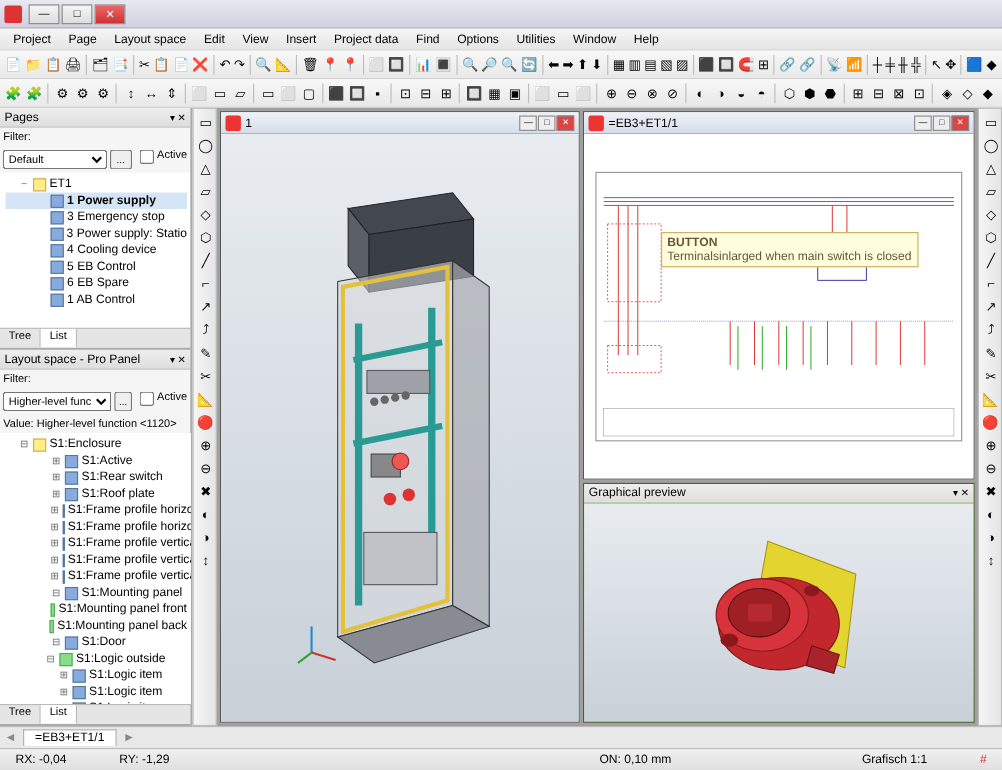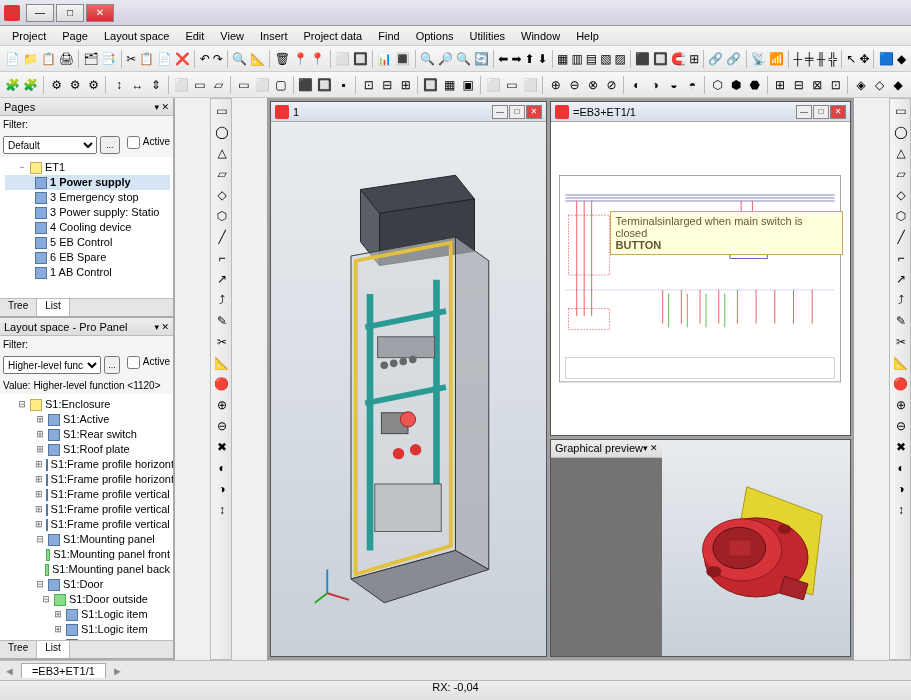--- a/index.html
+++ b/index.html
@@ -16,37 +16,37 @@
     
     .menubar { height: 20px; background: linear-gradient(#f5f5f5,#e5e5e5); display: flex; align-items: center; padding: 0 4px; border-bottom: 1px solid #ccc; }
     .menu-item { padding: 2px 8px; cursor: default; }
     
     
     .toolbar { height: 26px; background: linear-gradient(#f8f8f8,#e8e8e8); display: flex; align-items: center; padding: 2px 4px; border-bottom: 1px solid #ccc; gap: 1px; overflow: hidden; }
     .tb-btn { width: 20px; height: 20px; display: flex; align-items: center; justify-content: center; border: 1px solid transparent; cursor: default; font-size: 12px; }
     .tb-sep { width: 2px; height: 18px; border-left: 1px solid #bbb; margin: 0 2px; }
     
     
-    .main { flex: 1; display: flex; overflow: hidden; gap: 35px; }
+    .main { flex: 1; display: flex; overflow: hidden; }
     
     
     .sidebar { width: 175px; display: flex; flex-direction: column; background: #f5f5f5; border-right: 2px solid #aaa; }
     .panel { display: flex; flex-direction: column; border-bottom: 2px solid #aaa; overflow: hidden; }
     .panel-hdr { height: 18px; background: linear-gradient(#eee,#ddd); padding: 2px 4px; font-size: 10px; display: flex; align-items: center; justify-content: space-between; border-bottom: 1px solid #bbb; }
     .panel-hdr .pin { font-size: 9px; }
     .panel-body { flex: 1; background: #fff; overflow: auto; padding: 3px; }
     .filter-row { display: flex; align-items: flex-start; gap: 3px; padding: 3px; font-size: 10px; }
     .filter-row label { font-size: 10px; }
     .filter-row select { flex: 1; font-size: 10px; height: 18px; }
     .filter-row button { width: 20px; height: 18px; font-size: 9px; }
     .filter-row input[type=checkbox] { margin-left: 4px; }
     
     .tree { font-size: 10px; line-height: 15px; padding-left: 2px; }
     .tree-item { white-space: nowrap; padding-left: 12px; display: flex; align-items: center; gap: 3px; }
-    .tree-item.indent1 { padding-left: 30px; }
+    .tree-item.indent1 { padding-left: 41px; }
     .tree-item.indent2 { padding-left: 36px; }
     .tree-item.indent3 { padding-left: 48px; }
     .tree-item.sel { background: #d5e5f5; font-weight: bold; }
     .tree-icon { width: 12px; height: 12px; display: inline-block; background: #8ad; border: 1px solid #579; }
     .tree-icon.y { background: #fe8; border-color: #ca5; }
     .tree-icon.g { background: #8d8; border-color: #5a5; }
     .expander { width: 10px; display: inline-block; text-align: center; color: #666; font-size: 9px; }
     
     .panel-tabs { display: flex; background: #e5e5e5; border-top: 1px solid #bbb; height: 18px; }
     .panel-tab { padding: 1px 8px; font-size: 10px; border-right: 1px solid #bbb; cursor: default; }
@@ -64,24 +64,24 @@
     .mdi-title { height: 20px; background: linear-gradient(#eef2f8,#d5dde8); display: flex; align-items: center; padding: 0 4px; font-size: 10px; border-bottom: 1px solid #aaa; }
     .mdi-title .mt-icon { width: 14px; height: 14px; background: #e33; margin-right: 4px; border-radius: 2px; }
     .mdi-title .mt-text { flex: 1; }
     .mdi-title .mt-btns { display: flex; gap: 1px; }
     .mdi-title .mt-btn { width: 16px; height: 14px; border: 1px solid #888; background: #eee; font-size: 8px; display: flex; align-items: center; justify-content: center; }
     .mdi-title .mt-btn.close { background: #d44; color: #fff; }
     .mdi-content { flex: 1; background: #fff; display: flex; align-items: center; justify-content: center; overflow: hidden; position: relative; }
     .mdi-content.grad { background: linear-gradient(#e8ecf0, #c8d0d8); }
     
     
-    .preview-panel { flex: 0.65; background: #737373; border: 1px solid #555; display: flex; }
-    
-    
-    .statusbar { height: 20px; background: linear-gradient(#f0f0f0,#e0e0e0); border-top: 1px solid #bbb; display: flex; align-items: center; padding: 0 6px; font-size: 10px; gap: 32px; flex-direction: column; }
+    .preview-panel { flex: 0.65; background: #84cc16; border: 1px solid #555; display: flex; flex-direction: column; }
+    
+    
+    .statusbar { height: 20px; background: linear-gradient(#f0f0f0,#e0e0e0); border-top: 1px solid #bbb; display: flex; align-items: center; padding: 0 6px; font-size: 10px; gap: 32px; }
     .statusbar .cell { padding: 0 8px; }
     .statusbar .spacer { flex: 1; }
     
     
     .bottom-tabs { height: 20px; background: #e8e8e8; display: flex; align-items: center; padding: 0 4px; border-top: 1px solid #bbb; font-size: 10px; }
     .bottom-tabs .bt-tab { padding: 1px 10px; background: #fff; border: 1px solid #aaa; border-bottom: none; margin-right: 2px; }
     
     
     .cabinet { position: relative; width: 190px; height: 440px; }
     
@@ -389,21 +389,21 @@
               <span>S1:Mounting panel back</span>
             </div>
             <div class="tree-item indent1">
               <span class="expander">⊟</span>
               <span class="tree-icon "></span>
               <span>S1:Door</span>
             </div>
             <div class="tree-item indent2">
               <span class="expander">⊟</span>
               <span class="tree-icon g"></span>
-              <span>S1:Door outside</span>
+              <span>S1:Logic outside</span>
             </div>
             <div class="tree-item indent3">
               <span class="expander">⊞</span>
               <span class="tree-icon "></span>
               <span>S1:Logic item</span>
             </div>
             <div class="tree-item indent3">
               <span class="expander">⊞</span>
               <span class="tree-icon "></span>
               <span>S1:Logic item</span>
@@ -539,22 +539,22 @@
               </g>
               <g stroke="#2a2">
                 <line x1="148" y1="160" x2="148" y2="205"></line>
                   <line x1="173" y1="160" x2="173" y2="205"></line>
                 <line x1="198" y1="160" x2="198" y2="205"></line>
                   <line x1="223" y1="160" x2="223" y2="205"></line>
               </g>
               <rect x="10" y="245" width="360" height="28" fill="none" stroke="#888" stroke-width="0.5"></rect>
             </svg>
             <div class="sch-note">
+              <div style="font-weight:bold">BUTTON</div>
               <div>Terminalsinlarged when main switch is closed</div>
-              <div style="font-weight:bold">BUTTON</div>
             </div>
           </div>
         </div>
       </div>
 
       <div class="preview-panel">
         <div class="panel-hdr">
           <span>Graphical preview</span>
           <span class="pin">▾ ✕</span>
         </div>

